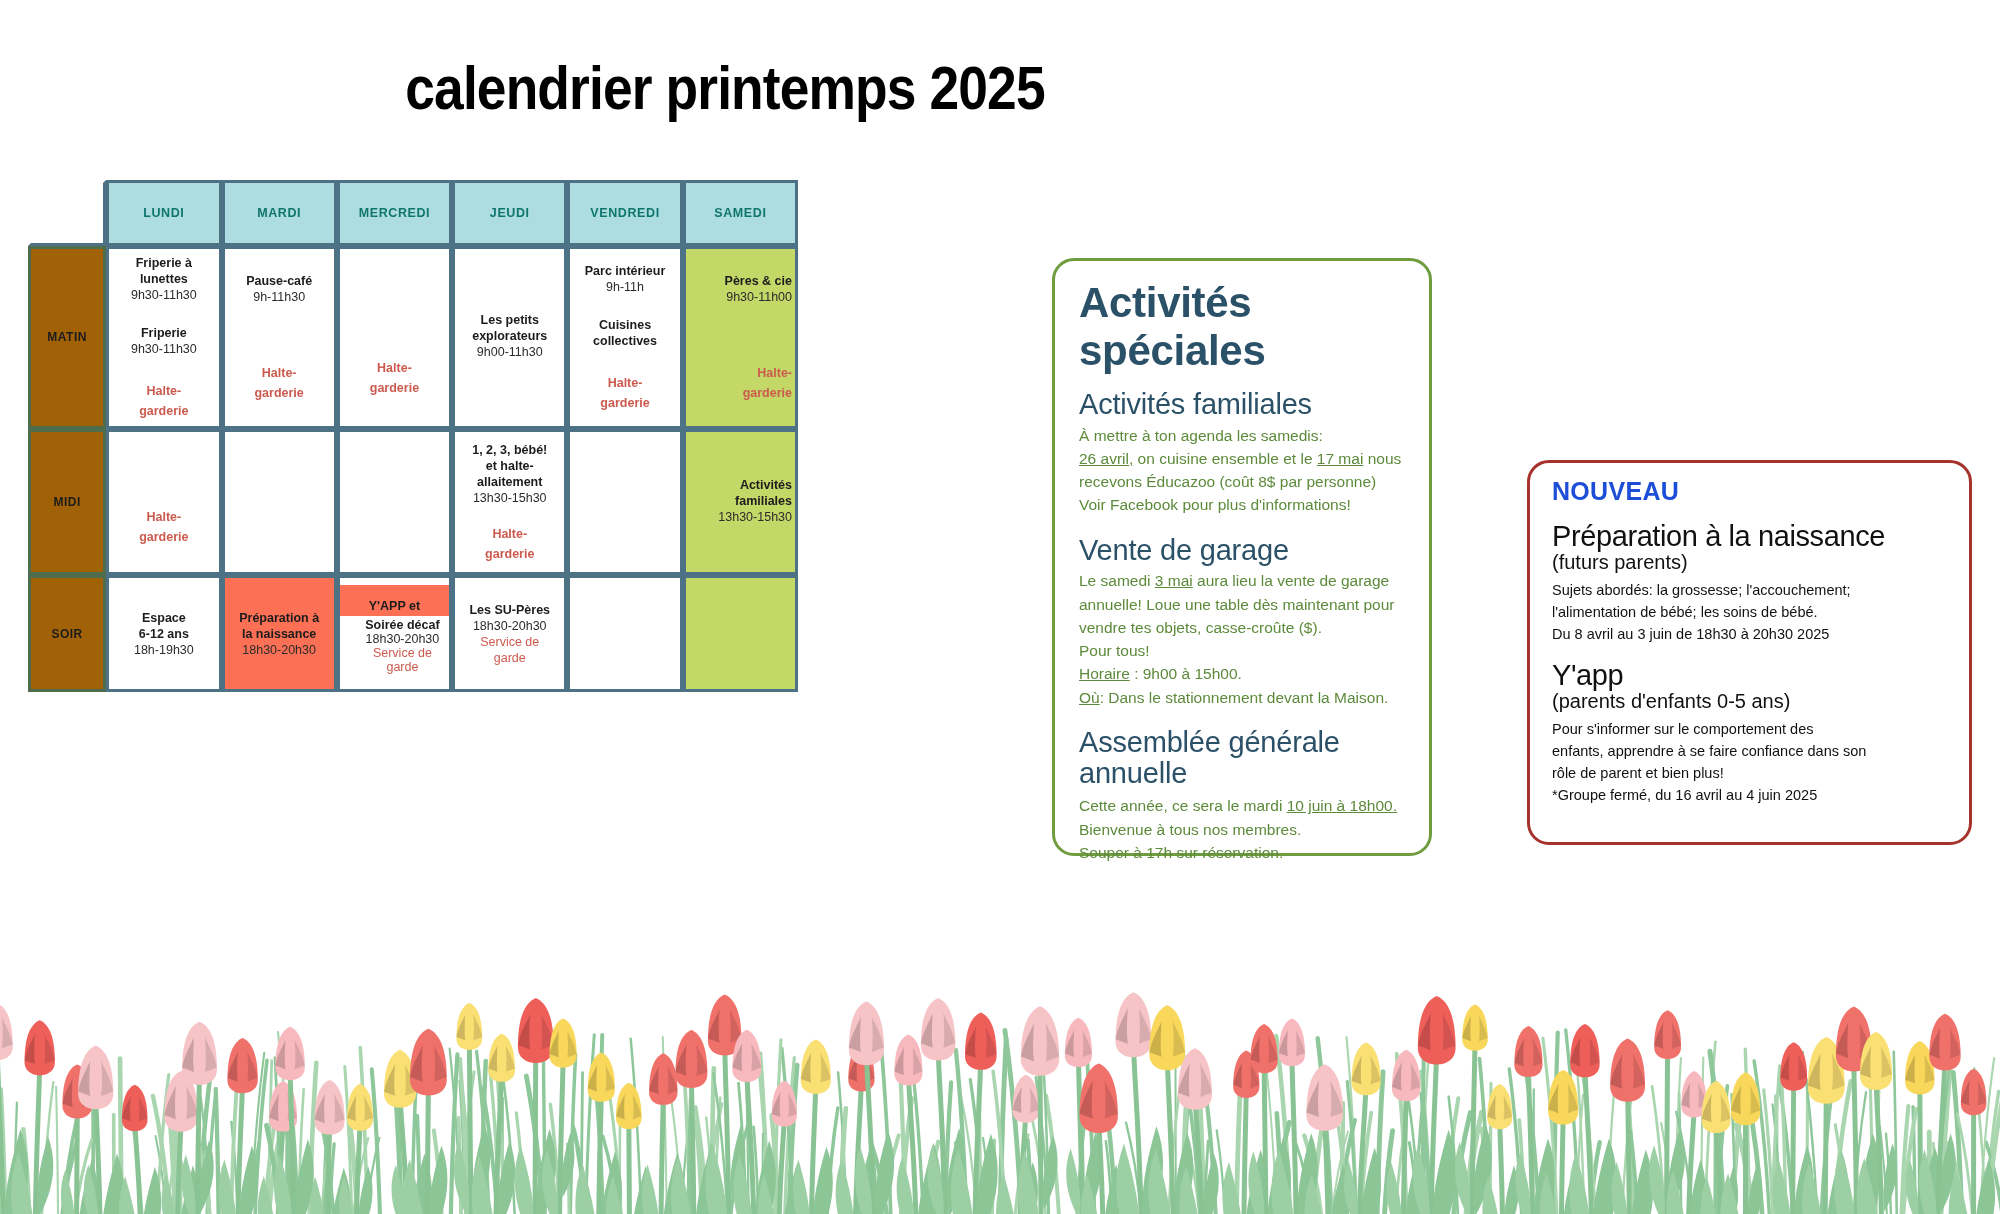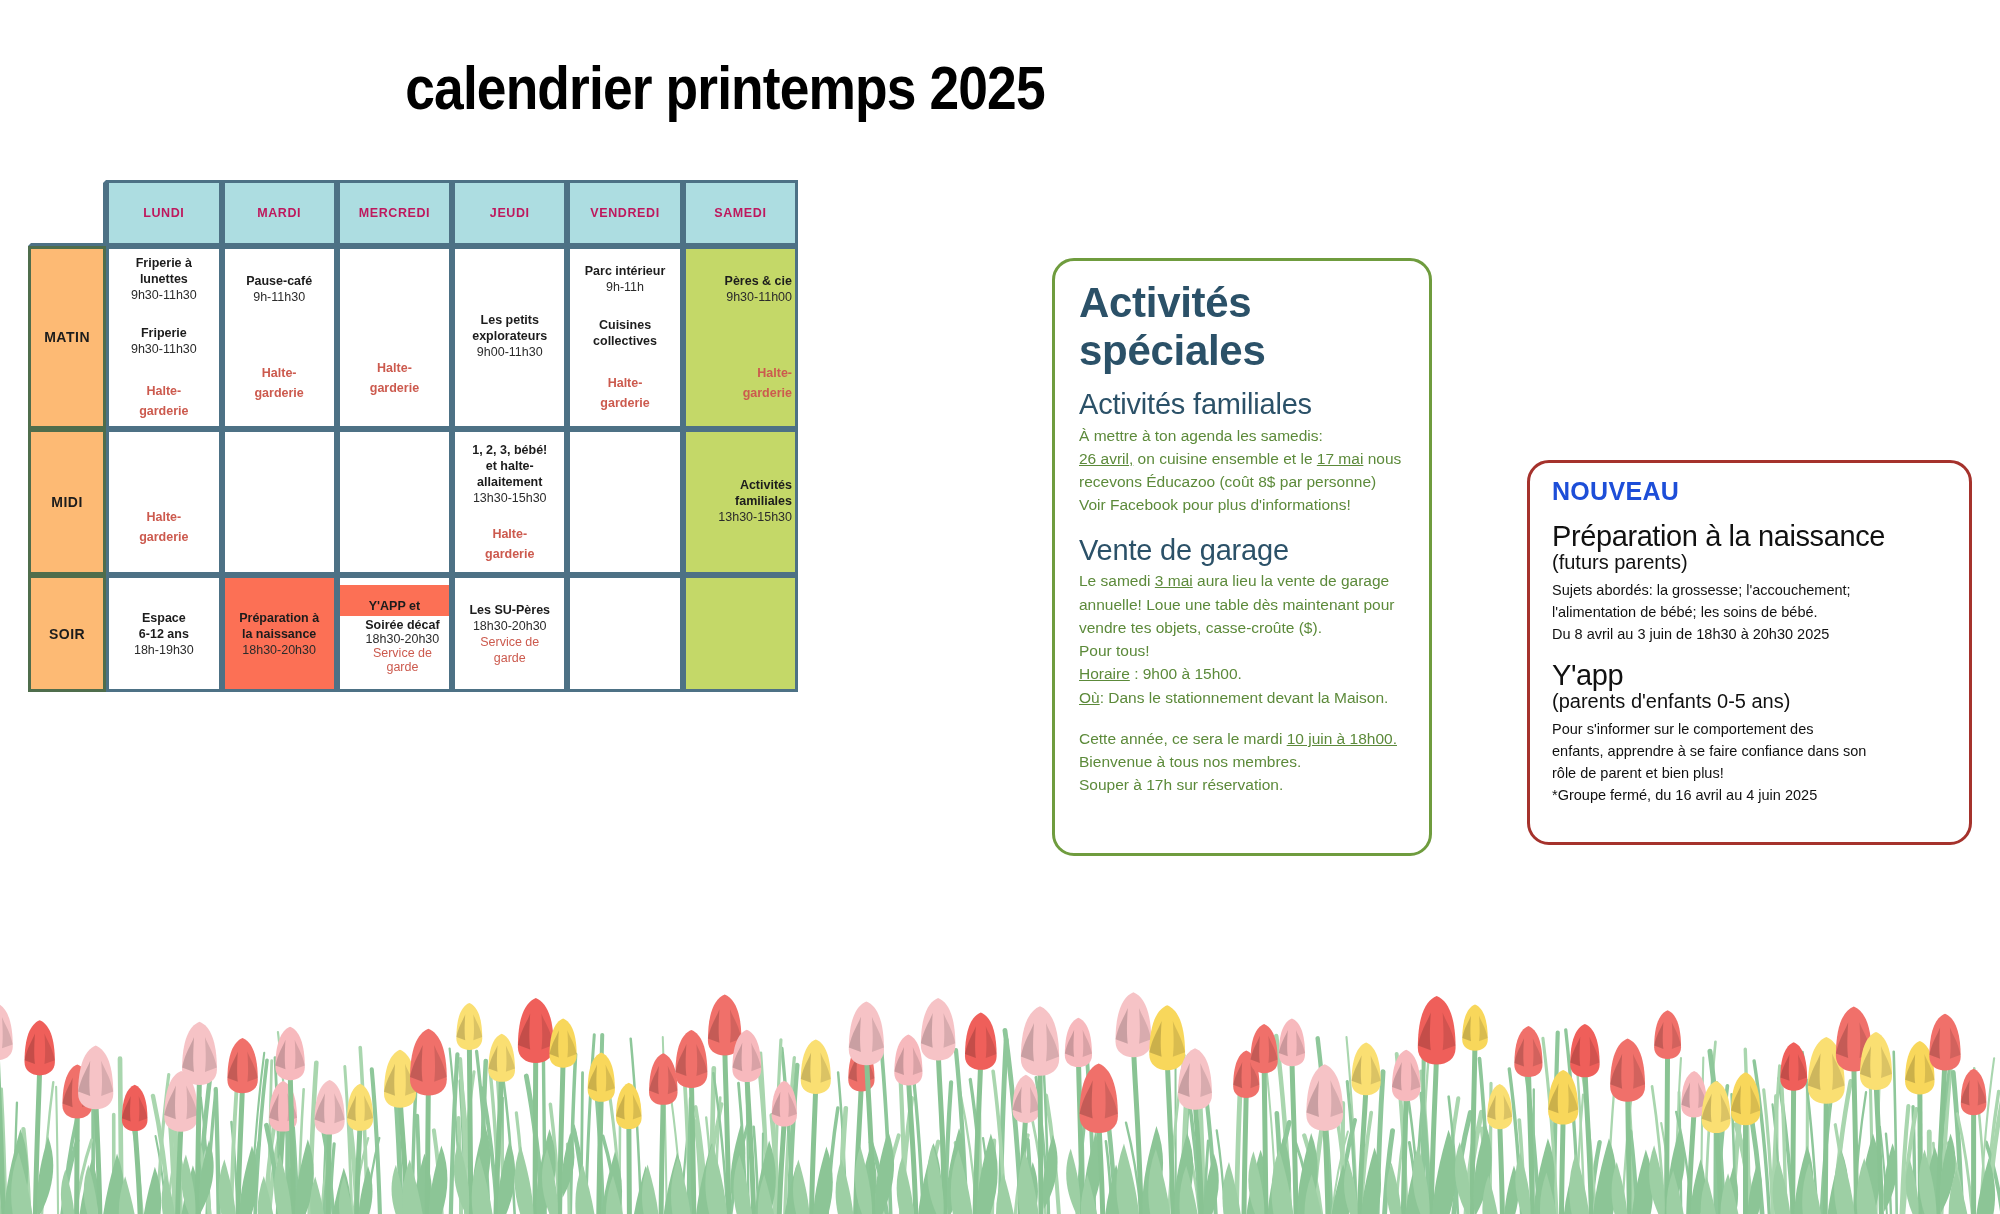--- a/index.html
+++ b/index.html
@@ -43,33 +43,33 @@
     text-align: center;
     padding: 2px 3px;
     background: #ffffff;
   }
   .calendar thead th {
     background: #addde1;
     height: 66px;
     font-size: 12.5px;
     font-weight: 700;
     letter-spacing: 0.6px;
-    color: #be185d;
+    color: #0f766e;
   }
   .calendar thead th.corner {
     background: #ffffff;
     border-left-color: #ffffff;
     border-top-color: #ffffff;
   }
   .col-label { width: 78px; }
   .col-day   { width: 115px; }
 
   td.rowlabel {
-    background: #fdba74;
-    font-size: 14px;
+    background: #a16207;
+    font-size: 12px;
     font-weight: 700;
     letter-spacing: 0.5px;
     color: #1c1c1c;
     border-color: #4f6d4c;
   }
   tr.r-matin td { height: 182px; }
   tr.r-midi  td { height: 146px; }
   tr.r-soir  td { height: 116px; }
 
   td.green { background: #c4d868; text-align: right; }
@@ -400,20 +400,21 @@
       <div>Le samedi <span class="u">3 mai</span> aura lieu la vente de garage</div>
       <div>annuelle! Loue une table dès maintenant pour</div>
       <div>vendre tes objets, casse-croûte ($).</div>
       <div>Pour tous!</div>
       <div><span class="u">Horaire</span> : 9h00 à 15h00.</div>
       <div><span class="u">Où</span>: Dans le stationnement devant la Maison.</div>
     </div>
   </div>
 
   <div>
+    <div class="sect-head two-line">Assemblée générale annuelle</div>
     <div class="sect-body">
       <div>Cette année, ce sera le mardi <span class="u">10 juin à 18h00.</span></div>
       <div>Bienvenue à tous nos membres.</div>
       <div>Souper à 17h sur réservation.</div>
     </div>
   </div>
 </div>
 
 <div class="card card-red">
   <div class="nouveau-title">NOUVEAU</div>

